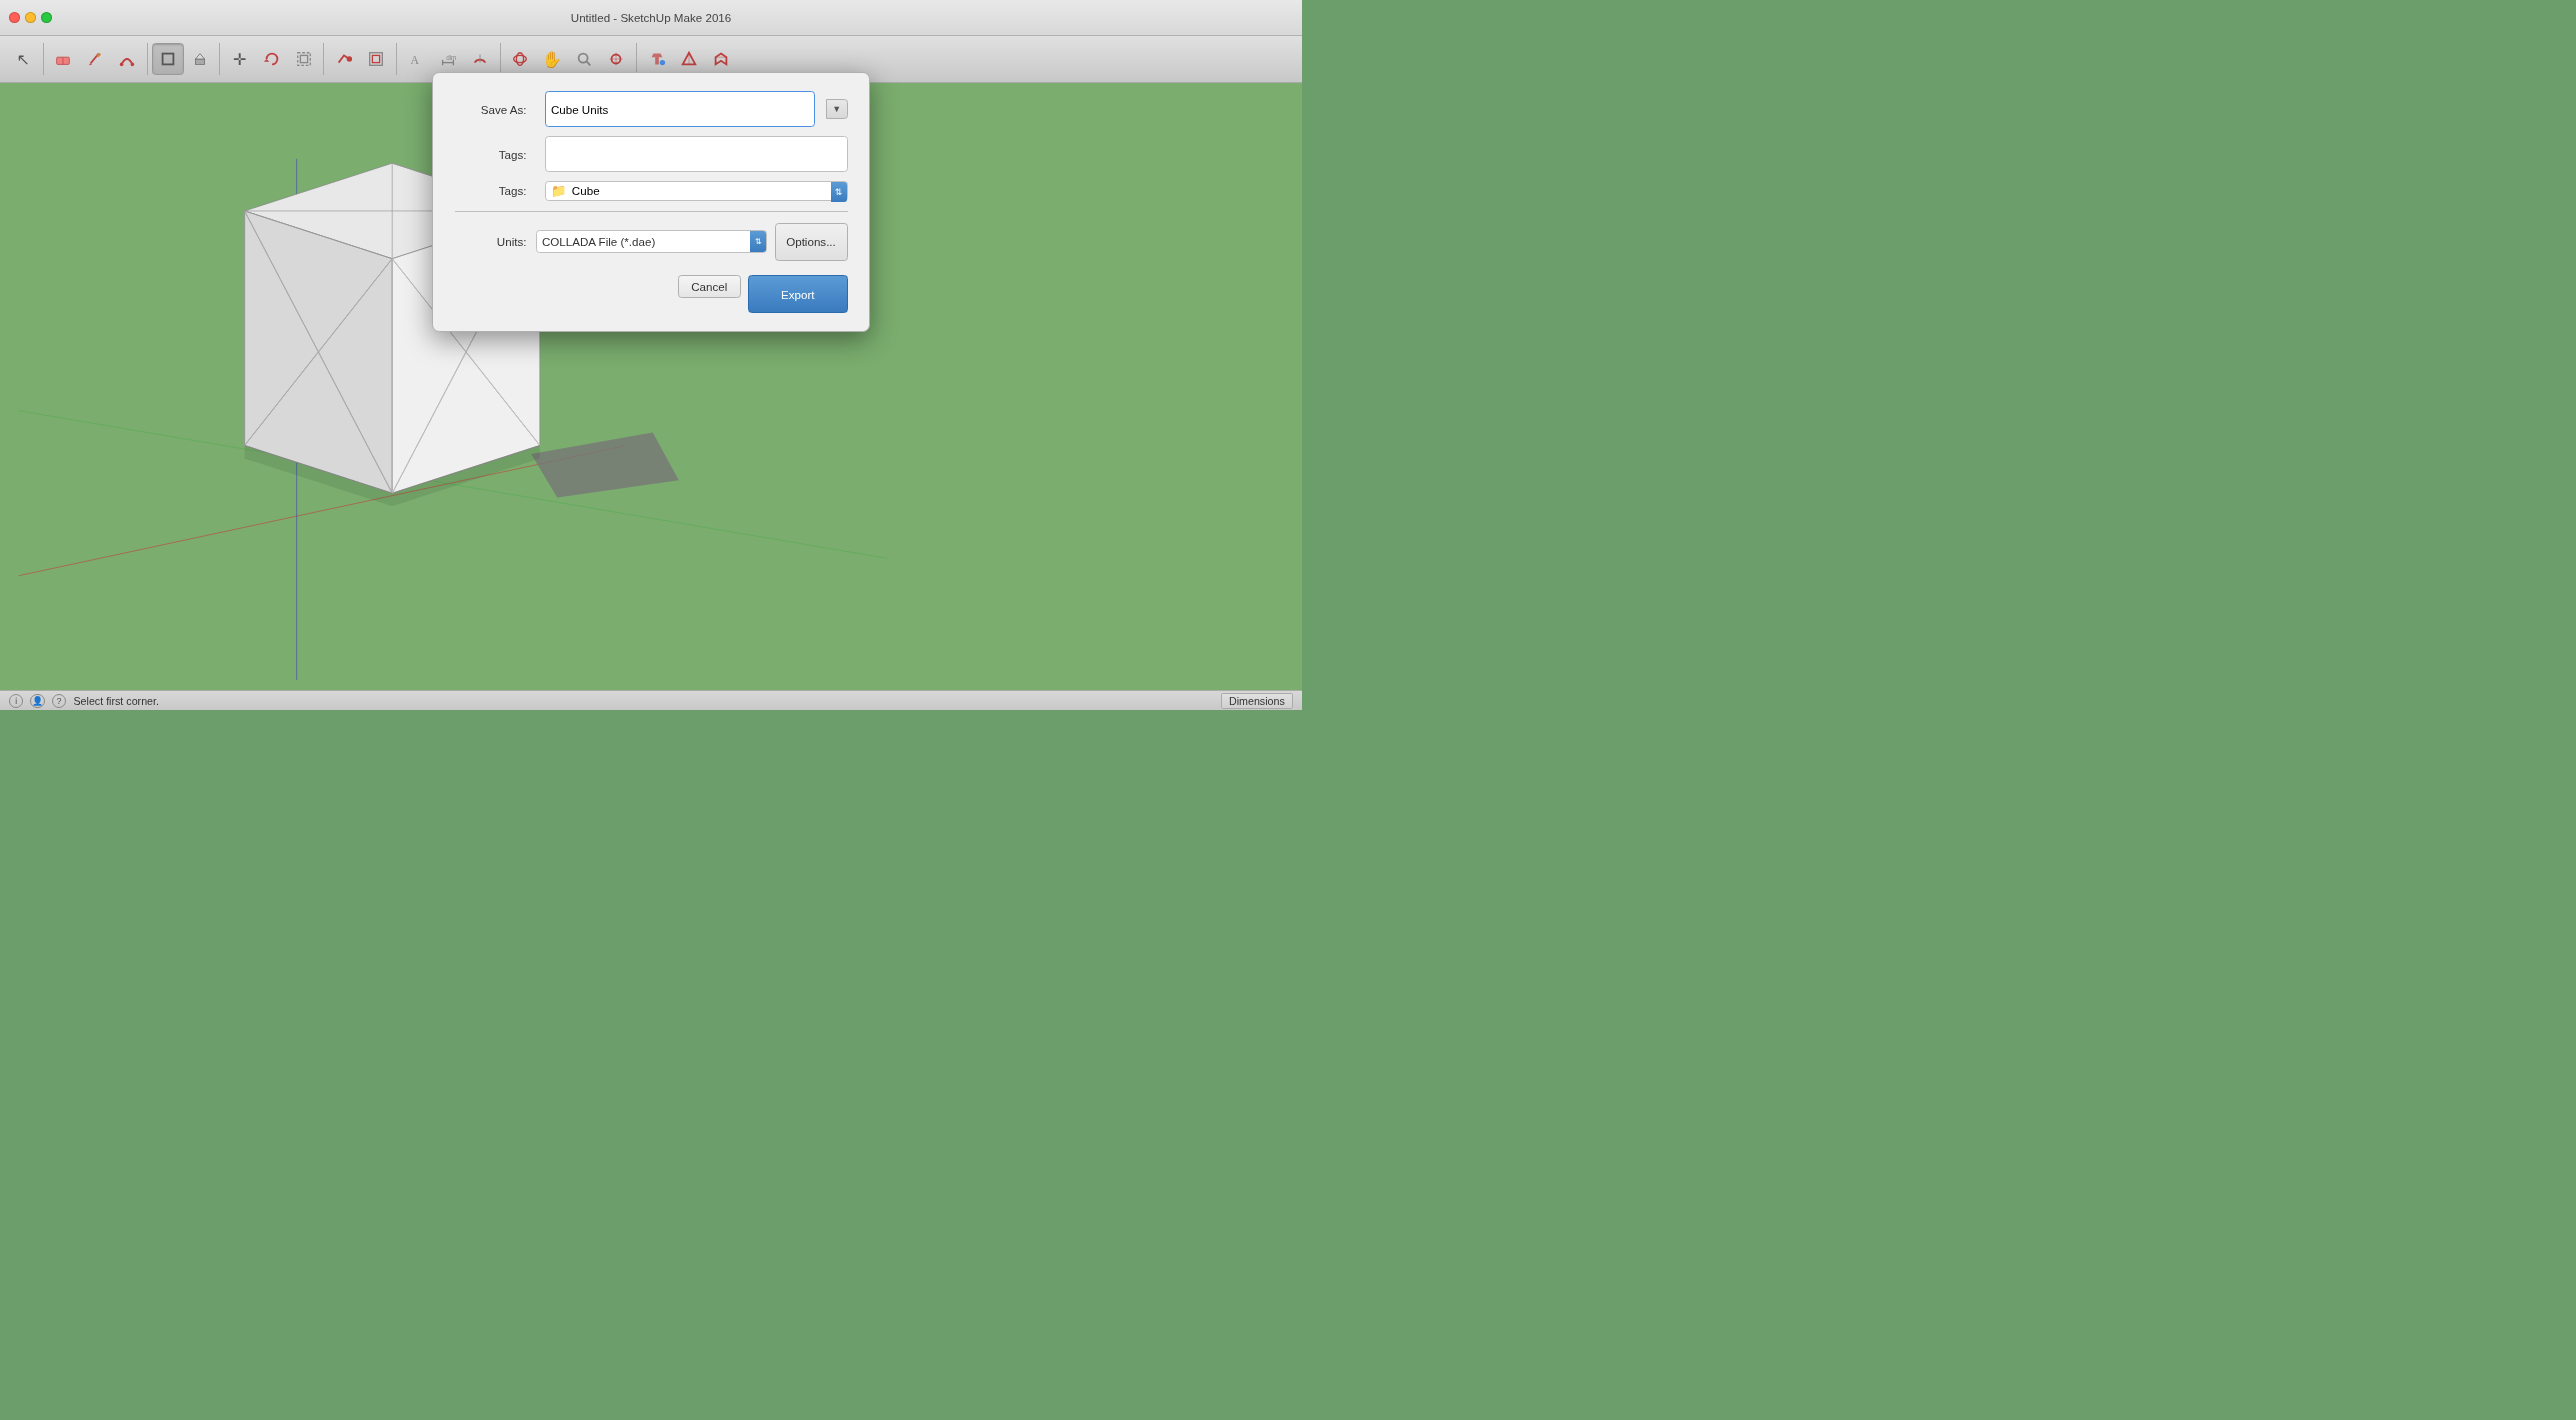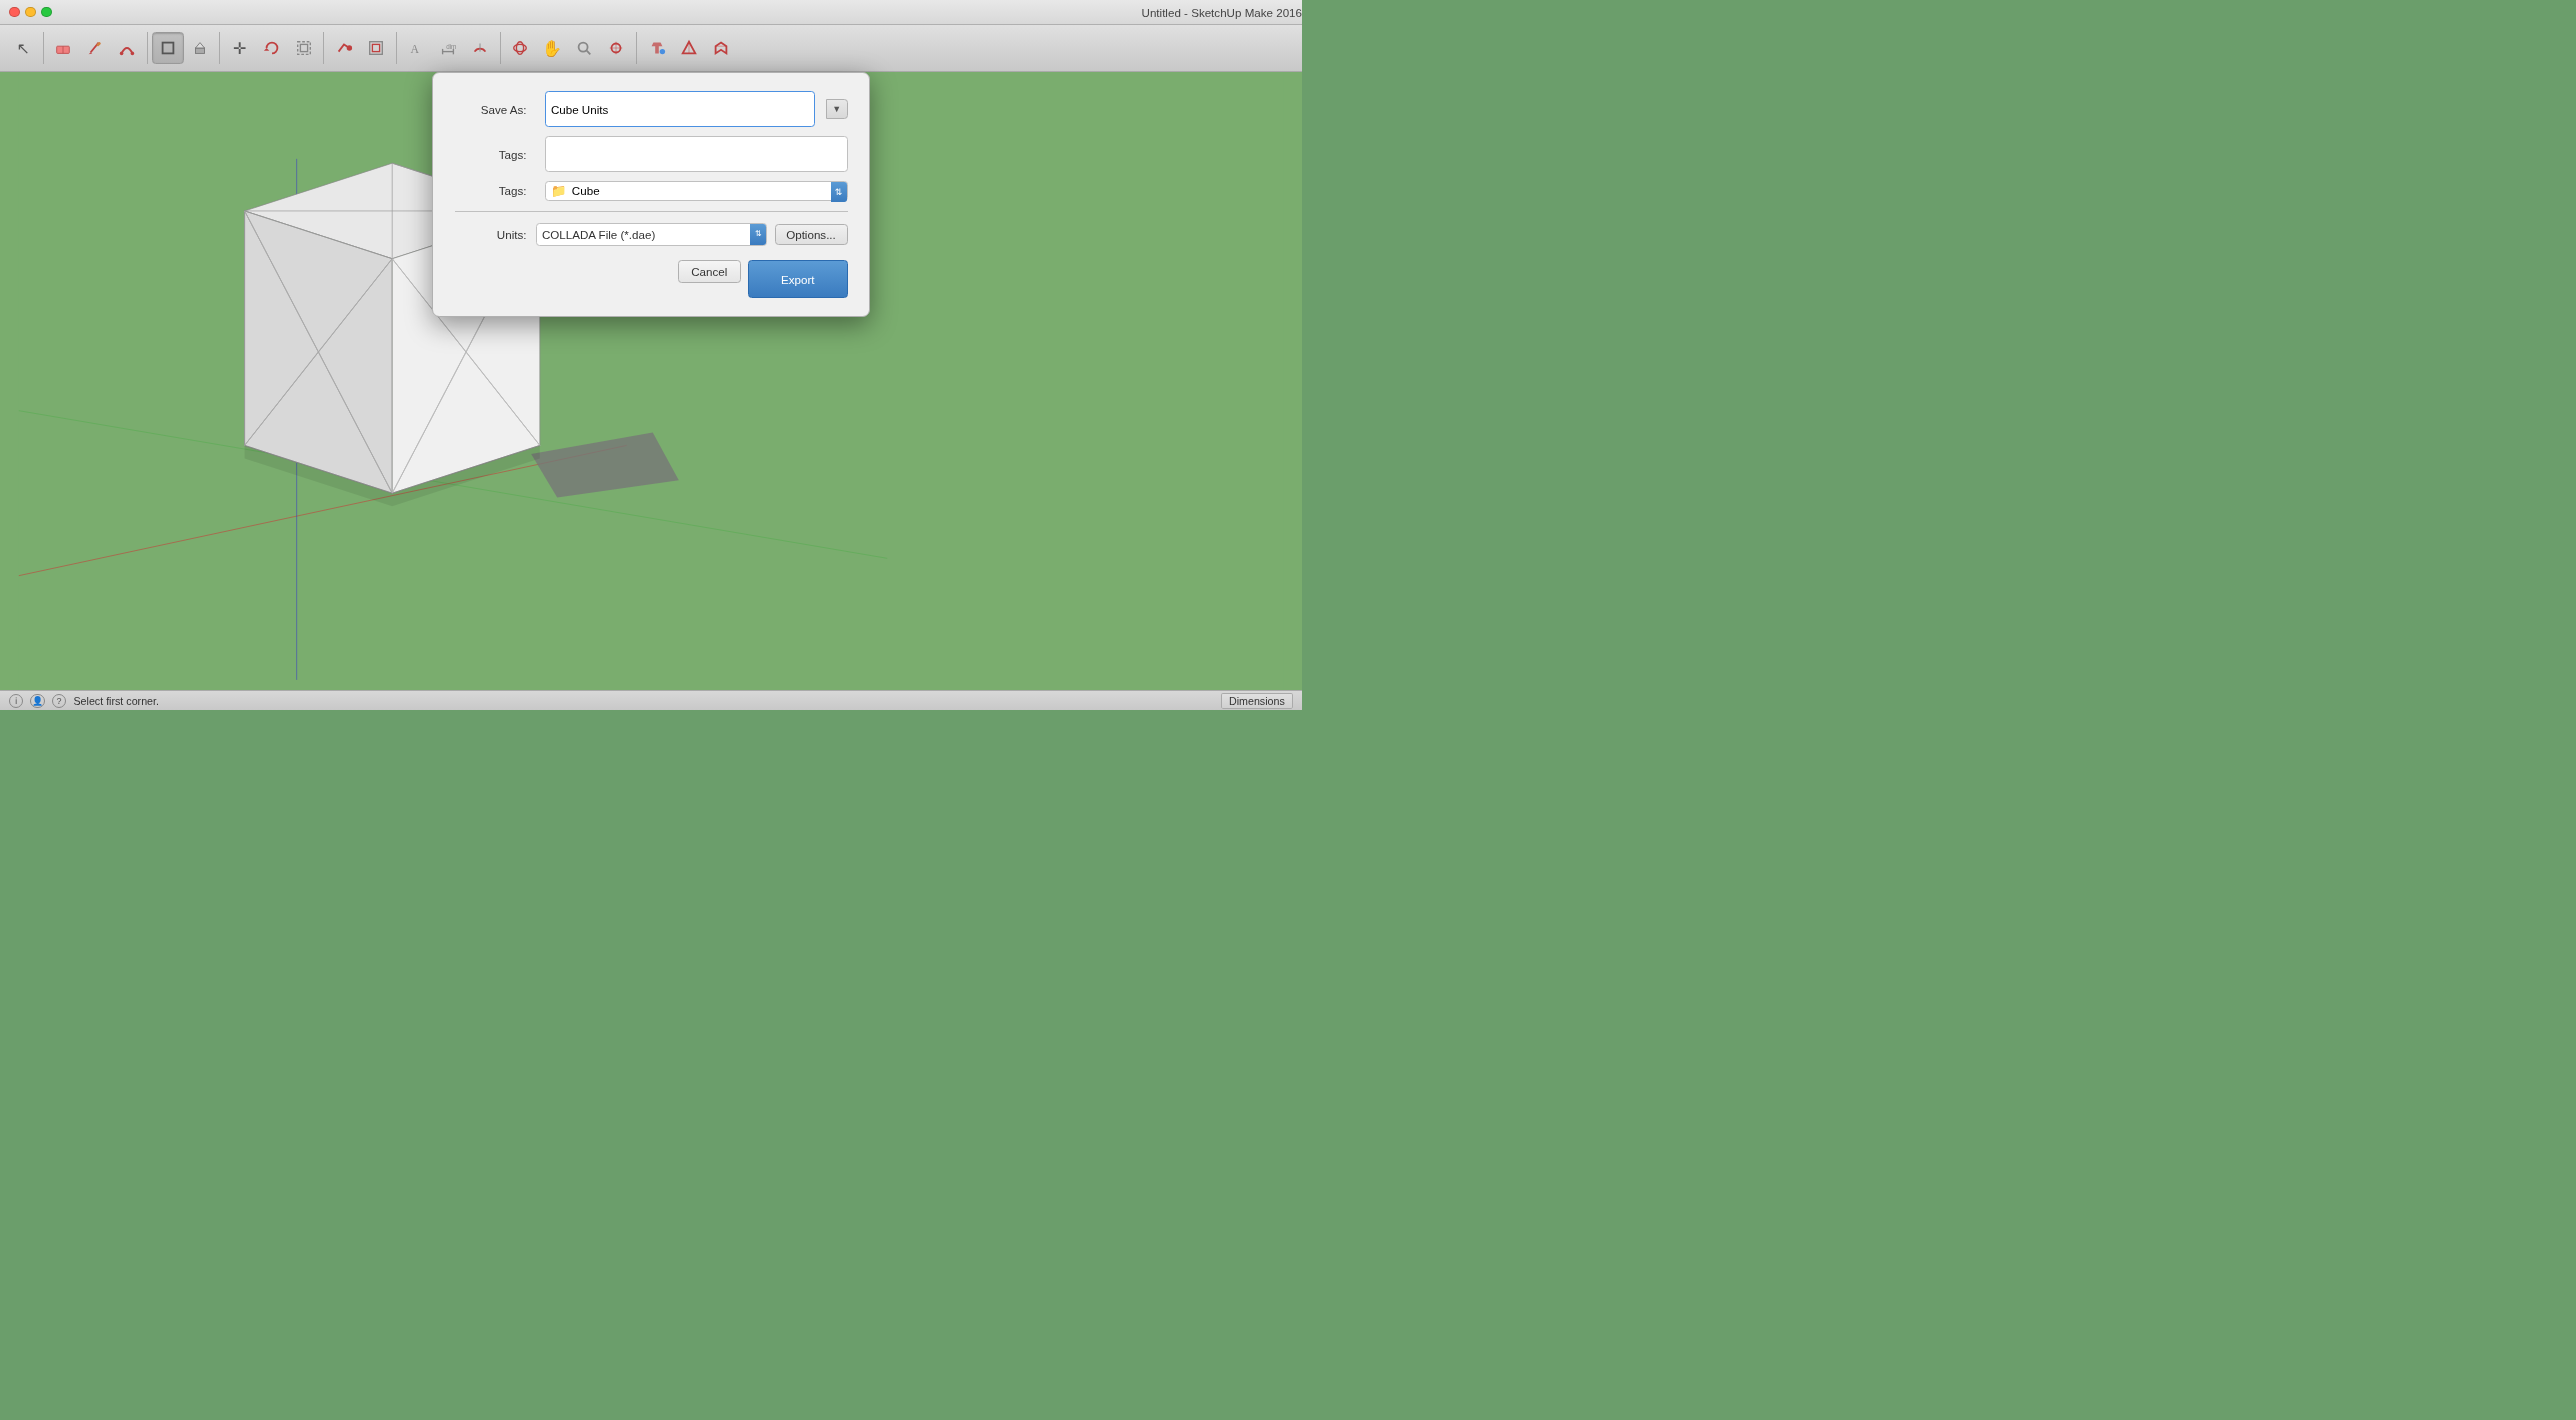--- a/index.html
+++ b/index.html
@@ -9,26 +9,26 @@
       overflow: hidden;
       font-family: -apple-system, "Helvetica Neue", Arial, sans-serif;
       font-size: 11.6px;
       background: #6b9e6b;
       position: relative;
     }
 
     
     .titlebar {
       width: 100%;
-      height: 25px;
+      height: 36px;
       background: linear-gradient(to bottom, #e8e8e8, #d8d8d8);
       border-bottom: 0.9px solid #b0b0b0;
       display: flex;
       align-items: center;
-      justify-content: flex-end;
+      justify-content: center;
       position: relative;
       z-index: 10;
     }
     .titlebar-title {
       font-size: 11.6px;
       color: #444;
       font-weight: 500;
     }
     .traffic-lights {
       position: absolute;
@@ -287,21 +287,21 @@
       display: flex;
       align-items: center;
       justify-content: center;
       color: white;
       font-size: 8px;
       line-height: 1;
       cursor: pointer;
     }
     .options-btn {
       margin-left: 7.2px;
-      height: 21px;
+      height: 38px;
       padding: 0 10.7px;
       background: linear-gradient(to bottom, #f0f0f0, #e0e0e0);
       border: 0.9px solid #b0b0b0;
       border-radius: 3.6px;
       font-size: 11.6px;
       color: #333;
       cursor: pointer;
     }
 
     .dialog-buttons {

